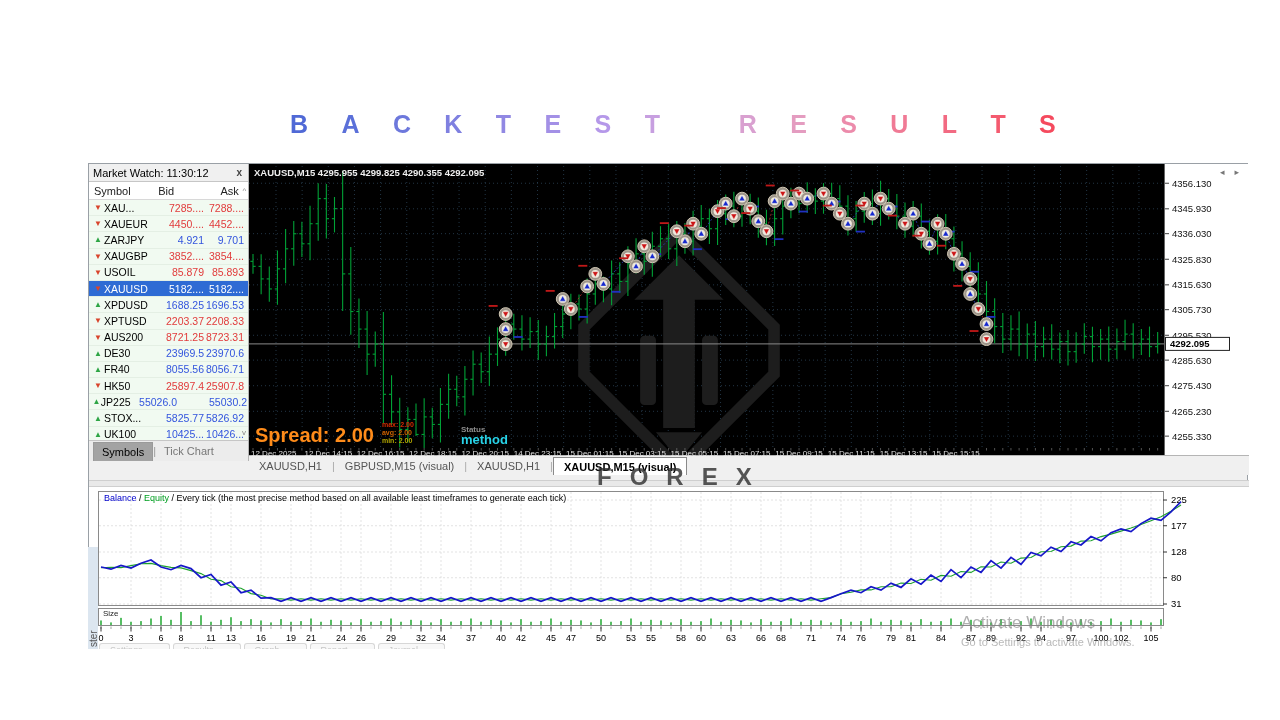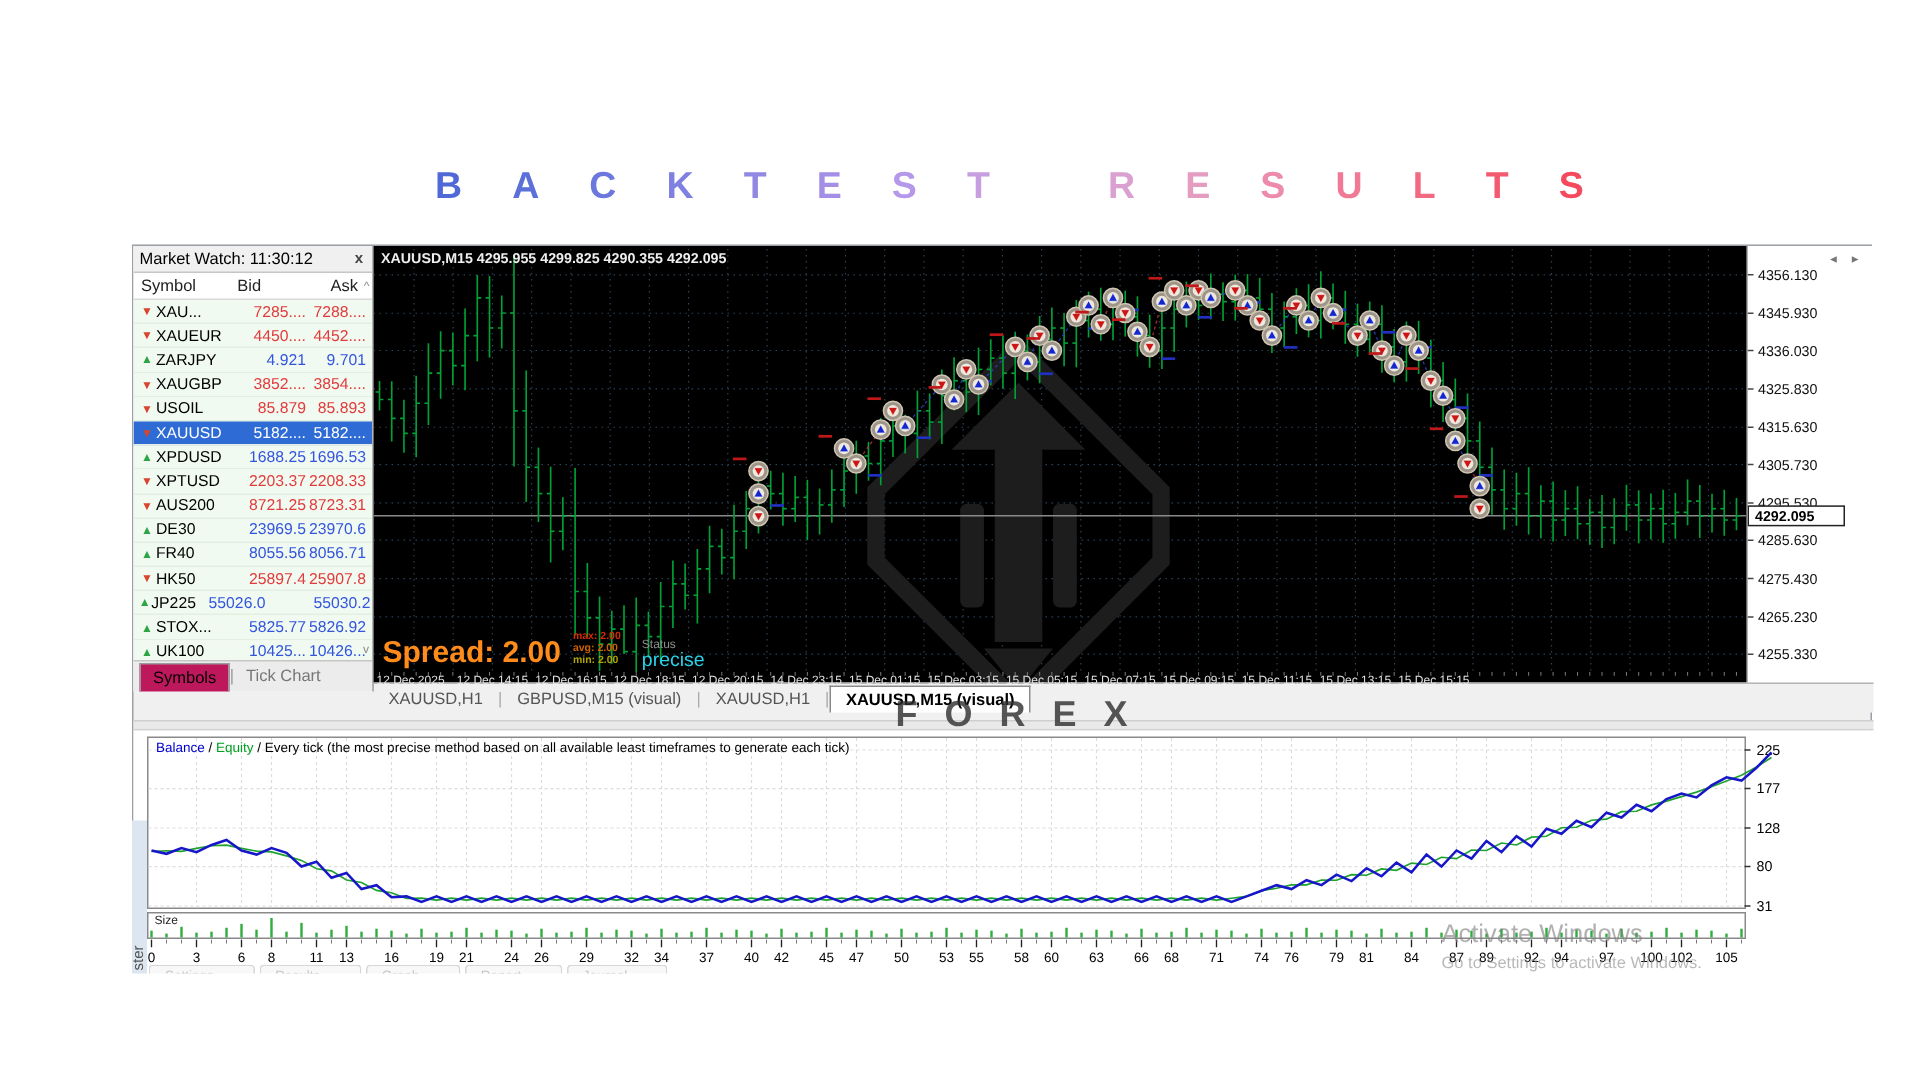--- a/index.html
+++ b/index.html
@@ -26,31 +26,31 @@
   .mw-row{height:15.2px;display:flex;align-items:center;font-size:10.5px;background:#f1faf1;border-bottom:1px solid #e4efe4;}
   .mw-row.sel{background:#2e6bd4;color:#fff;}
   .mw-arrow{width:12px;text-align:center;font-size:8px;padding-left:3px;}
   .mw-sym{width:52px;color:inherit;}
   .mw-bid{width:48px;text-align:right;}
   .mw-ask{width:40px;text-align:right;padding-right:1px;}
   #mw-scrolldn{position:absolute;right:2px;bottom:24px;color:#888;font-size:8px;}
   #mw-tabs{position:absolute;left:0;bottom:0;width:100%;height:20px;background:#ececec;border-top:1px solid #c6c6c6;
            display:flex;align-items:stretch;font-size:11px;}
   .mw-tab{padding:2px 8px;display:flex;align-items:center;color:#777;}
-  .mw-tab.active{background:#be185d;border:1px solid #9a9a9a;border-bottom:none;color:#000;margin-left:4px;margin-top:1px;}
+  .mw-tab.active{background:#a3a3a3;border:1px solid #9a9a9a;border-bottom:none;color:#000;margin-left:4px;margin-top:1px;}
   .mw-tab-sep{color:#999;display:flex;align-items:center;}
   
   #chart{position:absolute;left:160px;top:0;width:915px;height:297px;background:#000;overflow:hidden;}
   #chart-title{position:absolute;left:5px;top:3px;color:#eee;font-size:9.5px;font-weight:bold;z-index:5;}
   #spread-wrap{position:absolute;left:6px;bottom:16px;display:flex;align-items:flex-end;z-index:6;}
   #spread-big{font-size:20px;font-weight:bold;color:#ff8c1a;line-height:20px;}
   #spread-stats{margin-left:8px;font-size:7px;line-height:7px;font-weight:bold;}
   #spread-stats div{margin-bottom:1px;}
   #sp-max{color:#d42a00;} #sp-avg{color:#cf6300;} #sp-min{color:#b0a400;}
-  #status-wrap{margin-left:14px;line-height:10px;}
+  #status-wrap{margin-left:47px;line-height:10px;font-weight:bold;}
   #status-label{font-size:8px;color:#8d8d8d;}
   #status-value{font-size:13px;color:#28d3e8;}
   #time-axis{position:absolute;left:0;bottom:0;width:915px;height:14px;z-index:4;}
   .t-label{position:absolute;top:2px;font-size:8px;color:#e0e0e0;white-space:nowrap;transform:translateX(-50%);}
   .t-label.first{transform:none;}
   
   #pscale{position:absolute;left:1075px;top:0;width:85px;height:297px;background:#ffffff;border-left:1px solid #666;box-sizing:border-box;}
   
   #chart-tabbar{position:absolute;left:160px;top:291px;width:1000px;height:19px;background:#f0f0f0;
                 border-top:1px solid #b5b5b5;display:flex;align-items:stretch;font-size:11px;z-index:2;}
@@ -1047,21 +1047,21 @@
         </svg>
       <div id="spread-wrap">
         <div id="spread-big">Spread: 2.00</div>
         <div id="spread-stats">
           <div id="sp-max">max: 2.00</div>
           <div id="sp-avg">avg: 2.00</div>
           <div id="sp-min">min: 2.00</div>
         </div>
         <div id="status-wrap">
           <div id="status-label">Status</div>
-          <div id="status-value">precise</div>
+          <div id="status-value">method</div>
         </div>
       </div>
       <div id="time-axis">
           <span class="t-label first" style="left: 2px;">12 Dec 2025</span>
           <span class="t-label" style="left: 79.3px;">12 Dec 14:15</span>
           <span class="t-label" style="left: 131.6px;">12 Dec 16:15</span>
           <span class="t-label" style="left: 183.9px;">12 Dec 18:15</span>
           <span class="t-label" style="left: 236.2px;">12 Dec 20:15</span>
           <span class="t-label" style="left: 288.5px;">14 Dec 23:15</span>
           <span class="t-label" style="left: 340.8px;">15 Dec 01:15</span>

